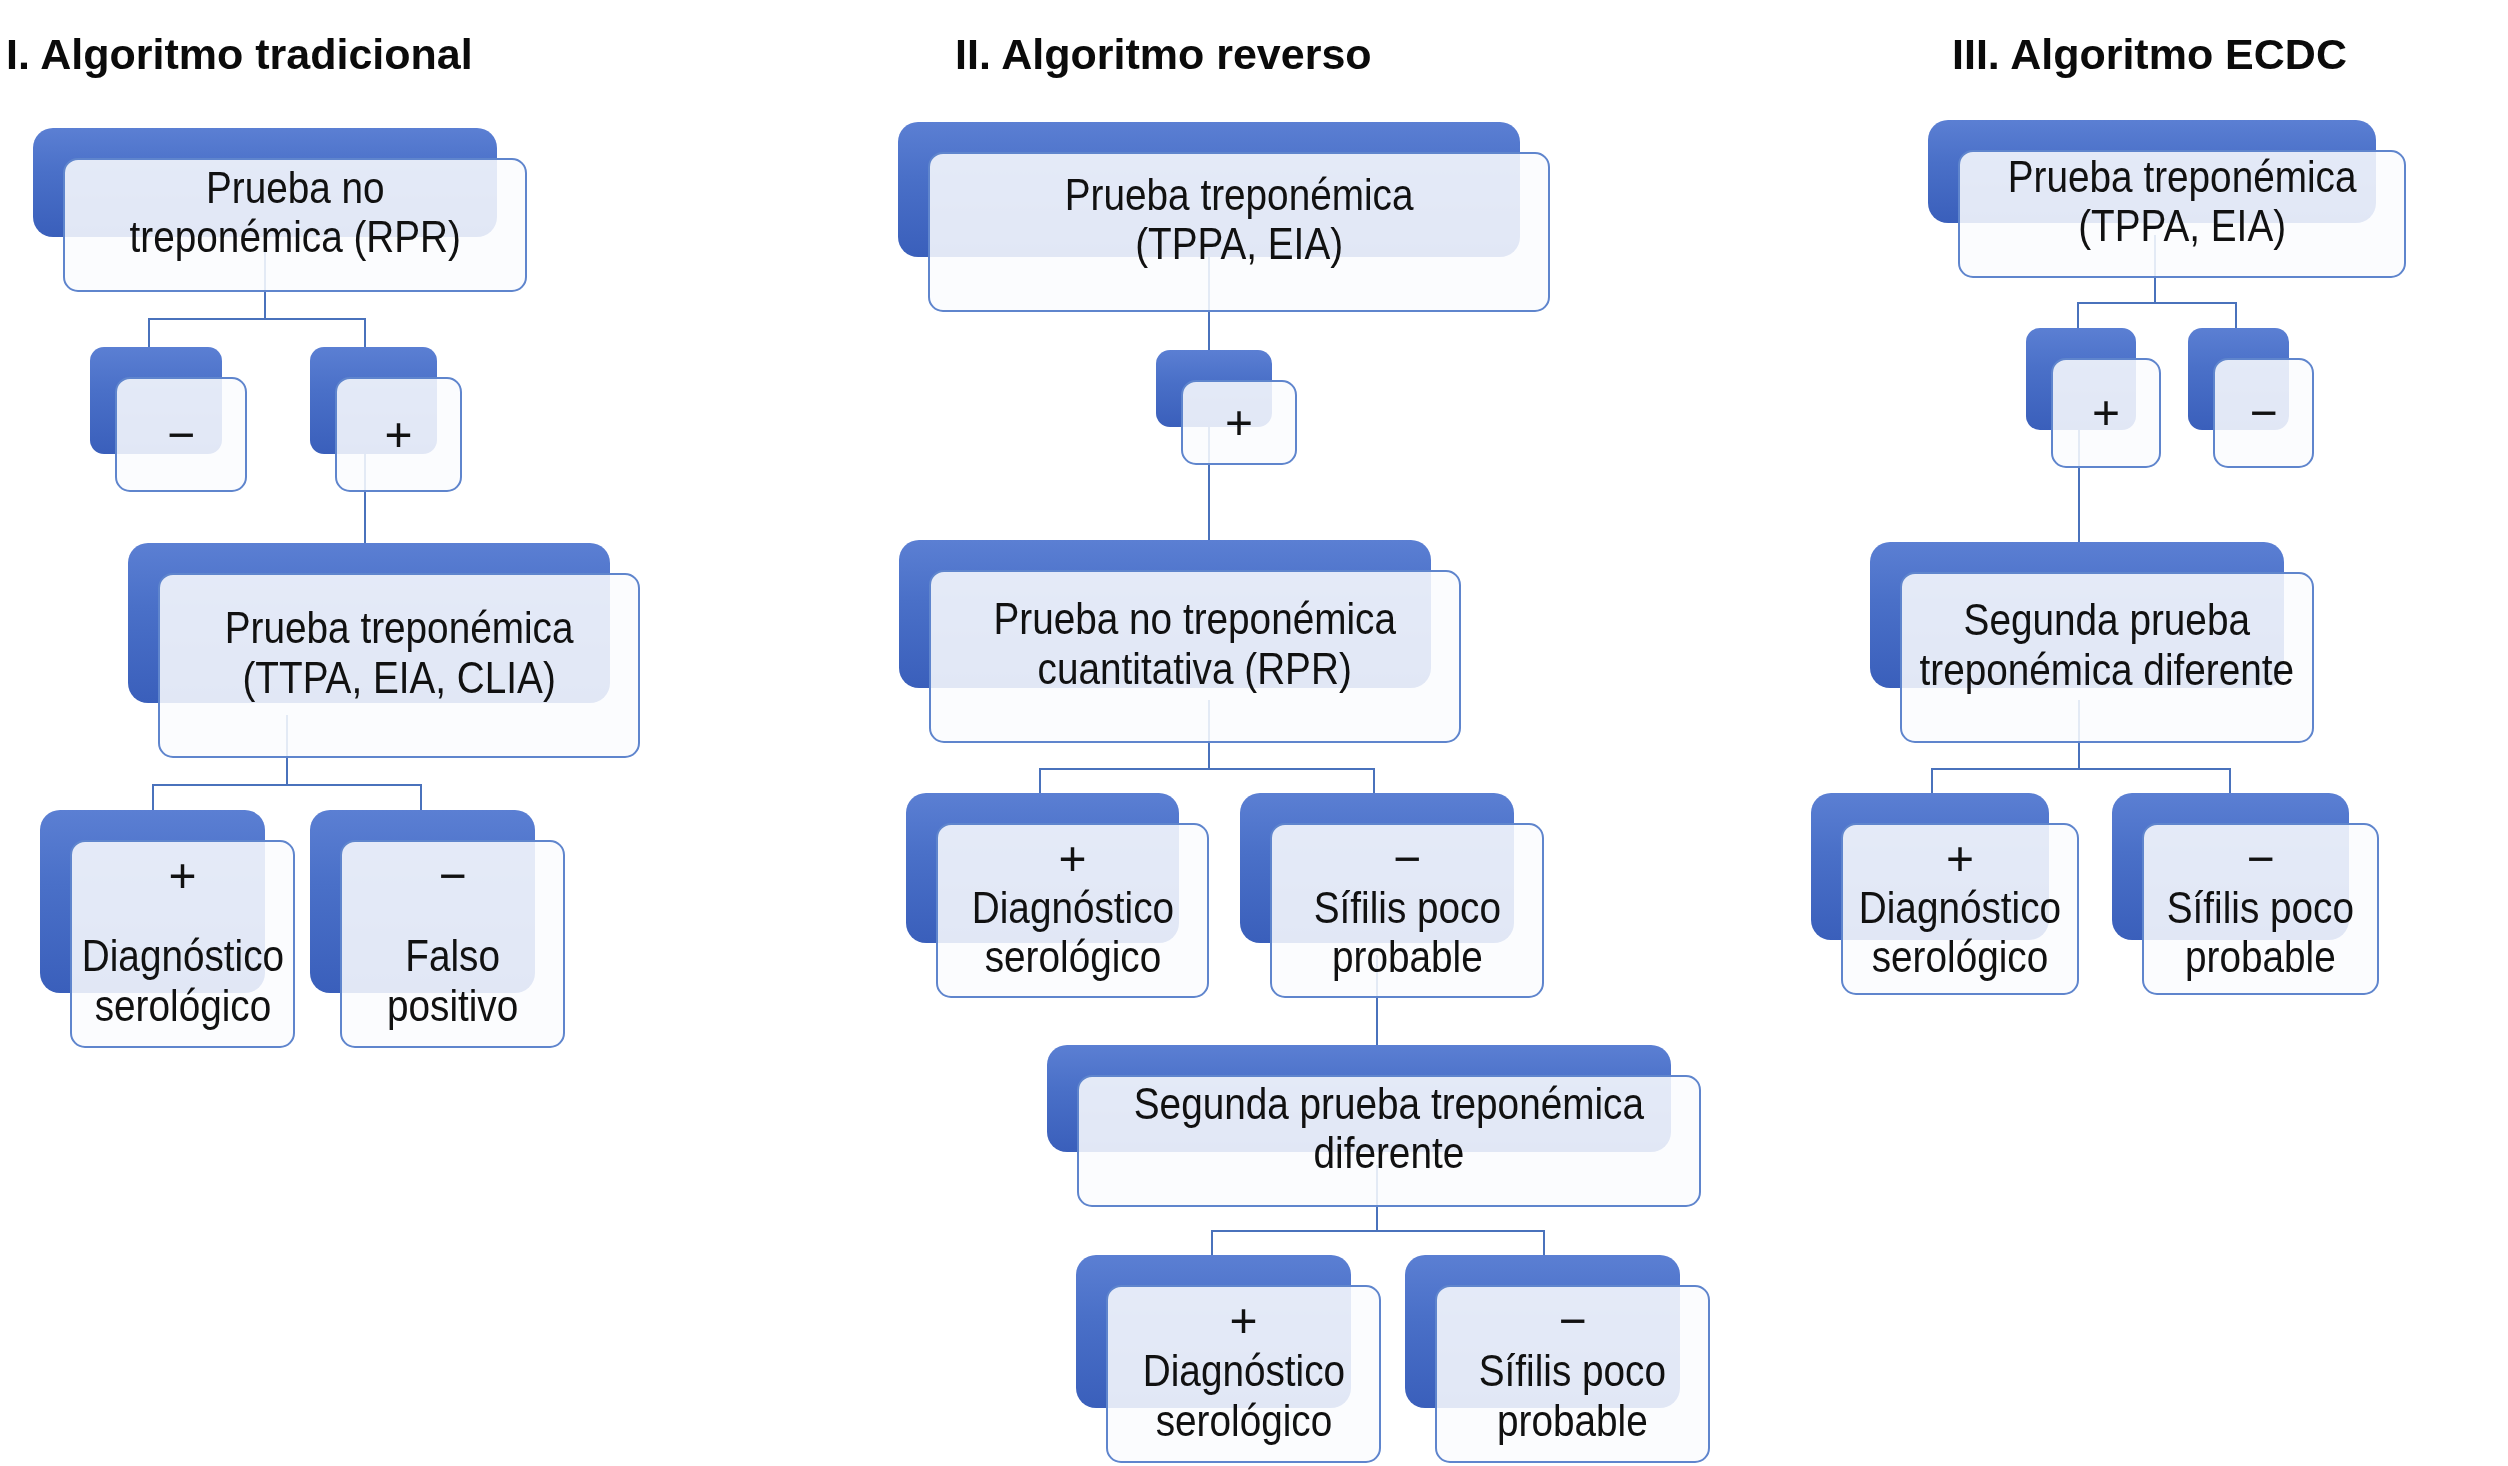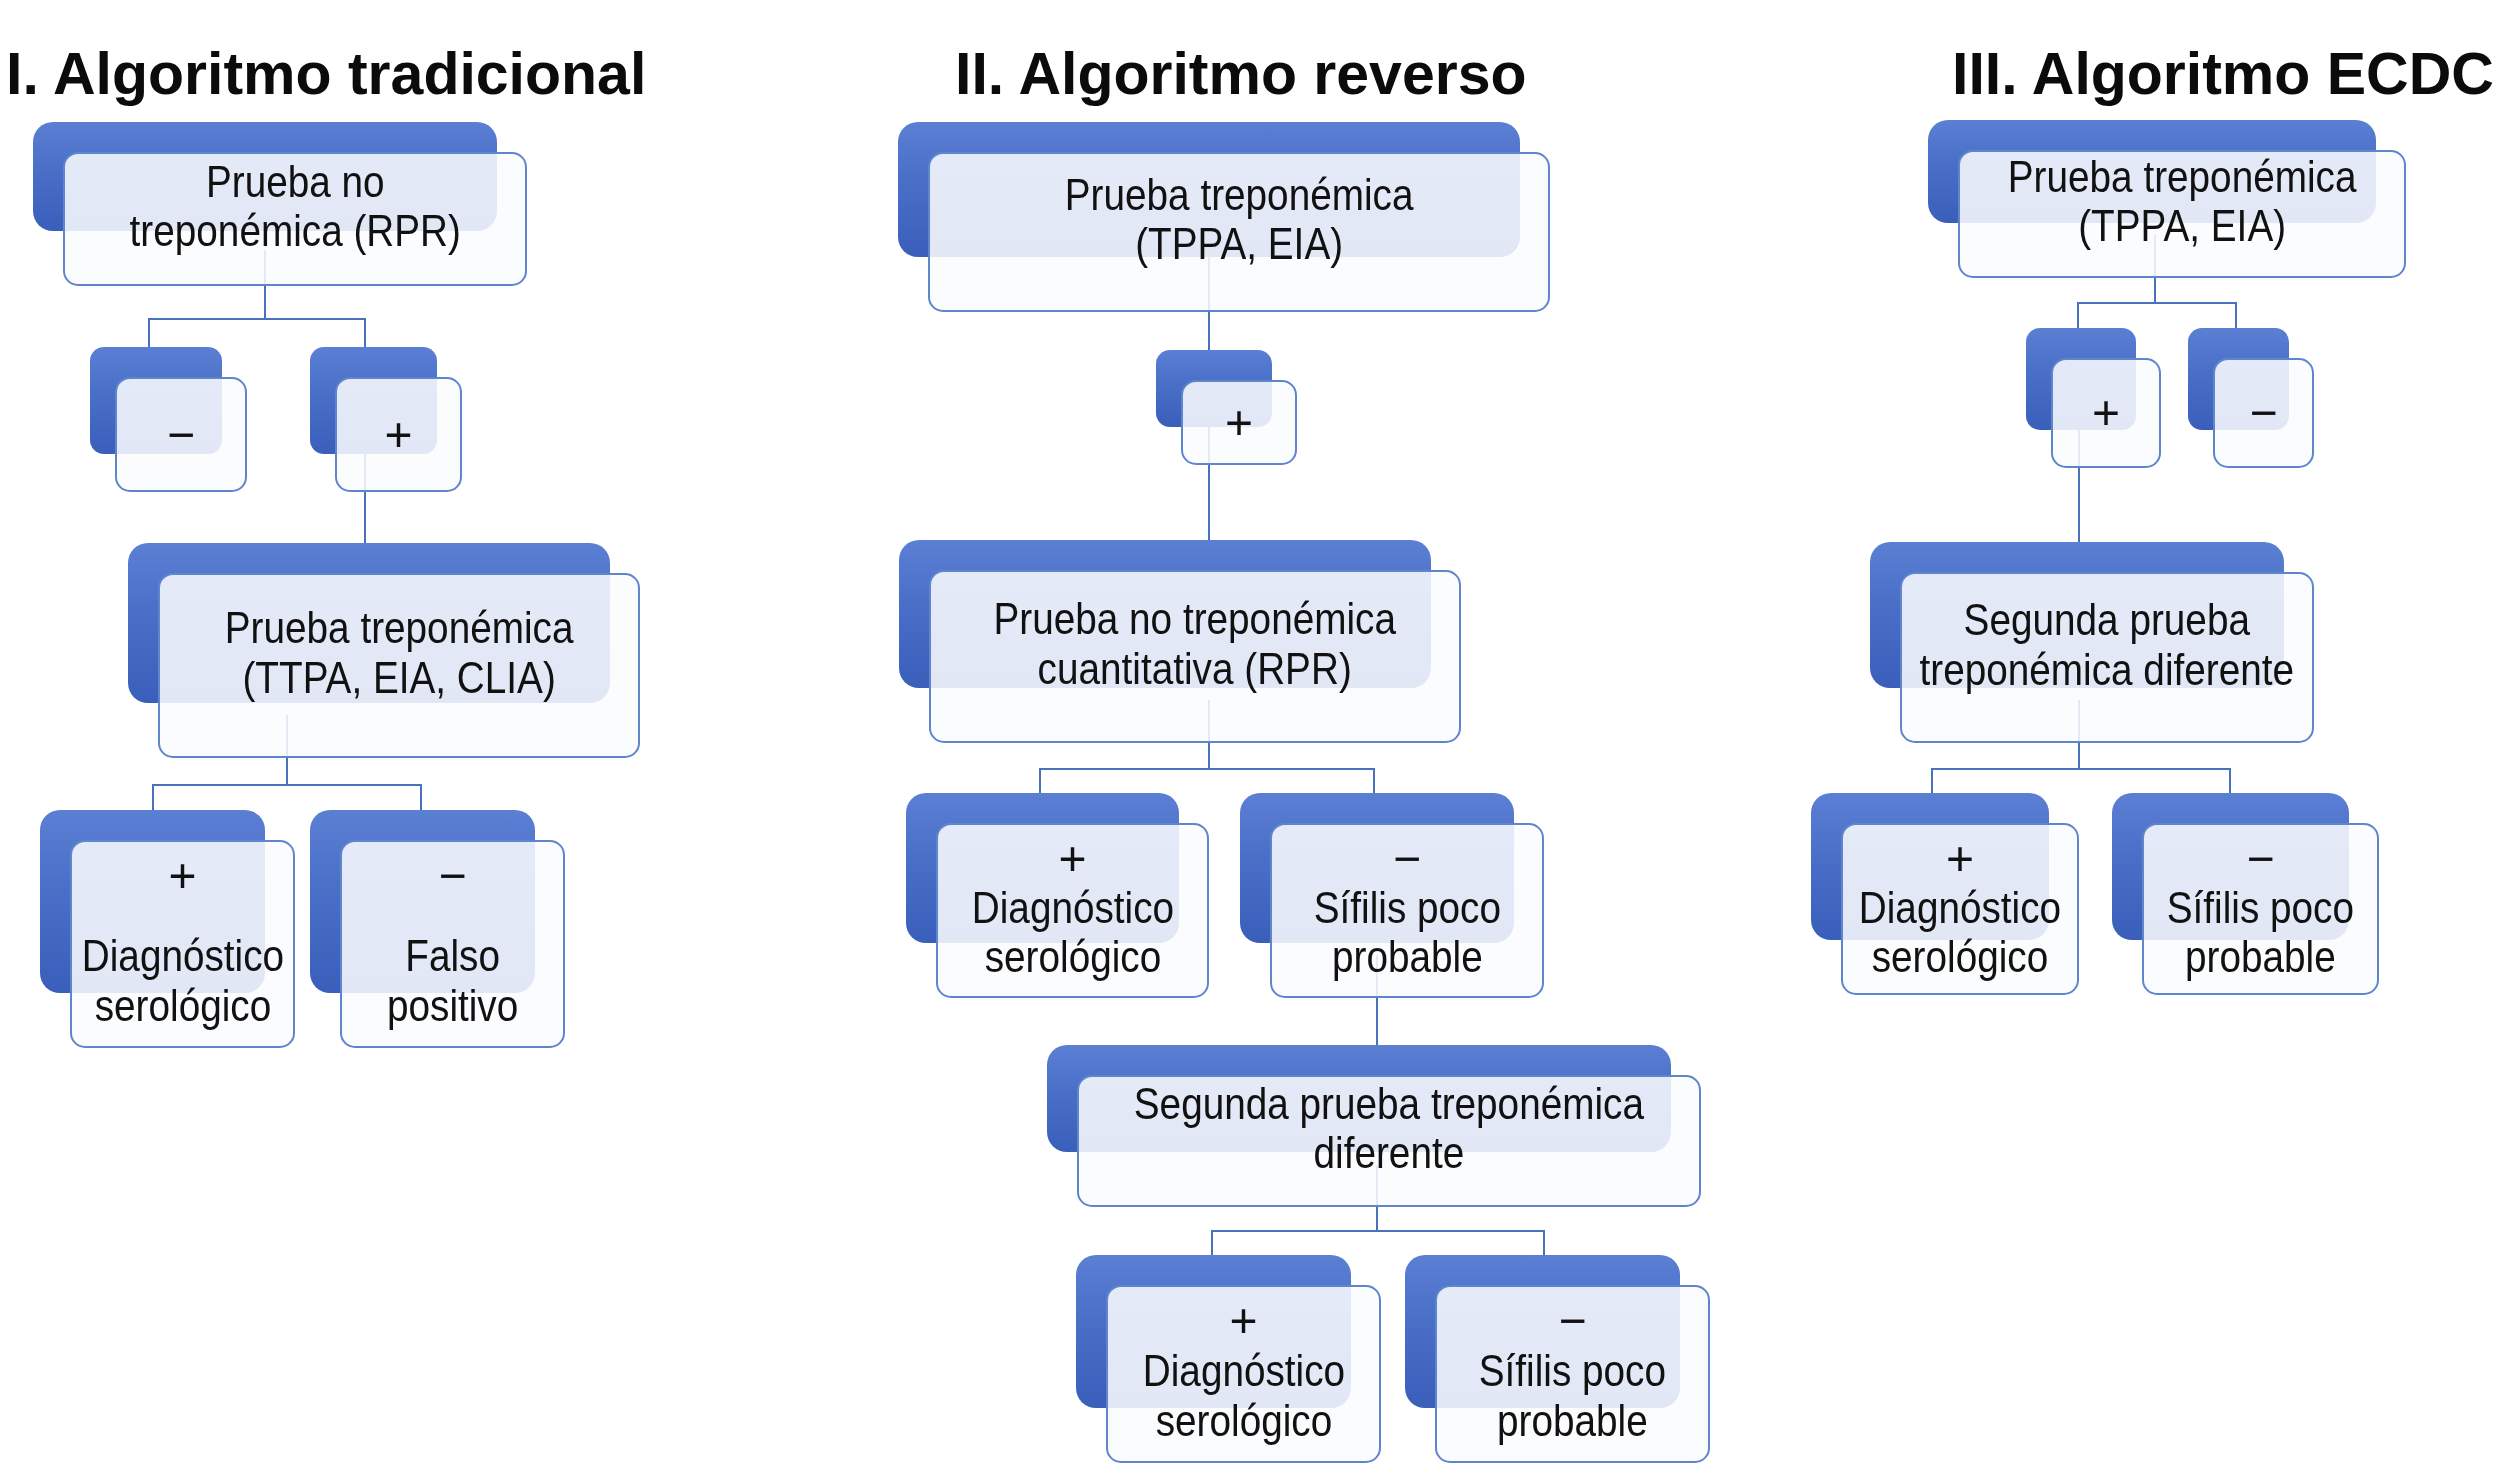--- a/index.html
+++ b/index.html
@@ -7,21 +7,21 @@
     position:relative;
     width:2508px;
     height:1466px;
     background:#ffffff;
     font-family:"Liberation Sans", sans-serif;
     overflow:hidden;
   }
   .col-title{
     position:absolute;
     top:2px;
-    font-size:59px;
+    font-size:43px;
     line-height:1.1;
     color:#0b0b0b;
     white-space:pre;
     letter-spacing:0;
   }
   
   .line{position:absolute;background:#4a72bc;z-index:0;}
   
   .node{position:absolute;z-index:2;}
   .node .shadow{
@@ -95,21 +95,21 @@
   <div class="line" style="left:2235px;top:302px;width:2px;height:34px;"></div>
   <div class="line" style="left:2078px;top:395px;width:2px;height:153px;"></div>
   <div class="line" style="left:2078px;top:700px;width:2px;height:70px;"></div>
   <div class="line" style="left:1931px;top:768px;width:300px;height:2px;"></div>
   <div class="line" style="left:1931px;top:768px;width:2px;height:33px;"></div>
   <div class="line" style="left:2229px;top:768px;width:2px;height:33px;"></div>
 
   <section>
     <h1 class="col-title" style="left:6px;">I. Algoritmo tradicional</h1>
 
-    <div class="node ctr" style="left:63px;top:152px;width:464px;height:134px;">
+    <div class="node ctr" style="left:63px;top:158px;width:464px;height:134px;">
       <div class="shadow"></div>
       <div class="front">
         <div class="box-label">Prueba no
 treponémica (RPR)</div>
       </div>
     </div>
 
     <div class="node sm" style="left:115px;top:377px;width:132px;height:115px;">
       <div class="shadow"></div>
       <div class="front">

